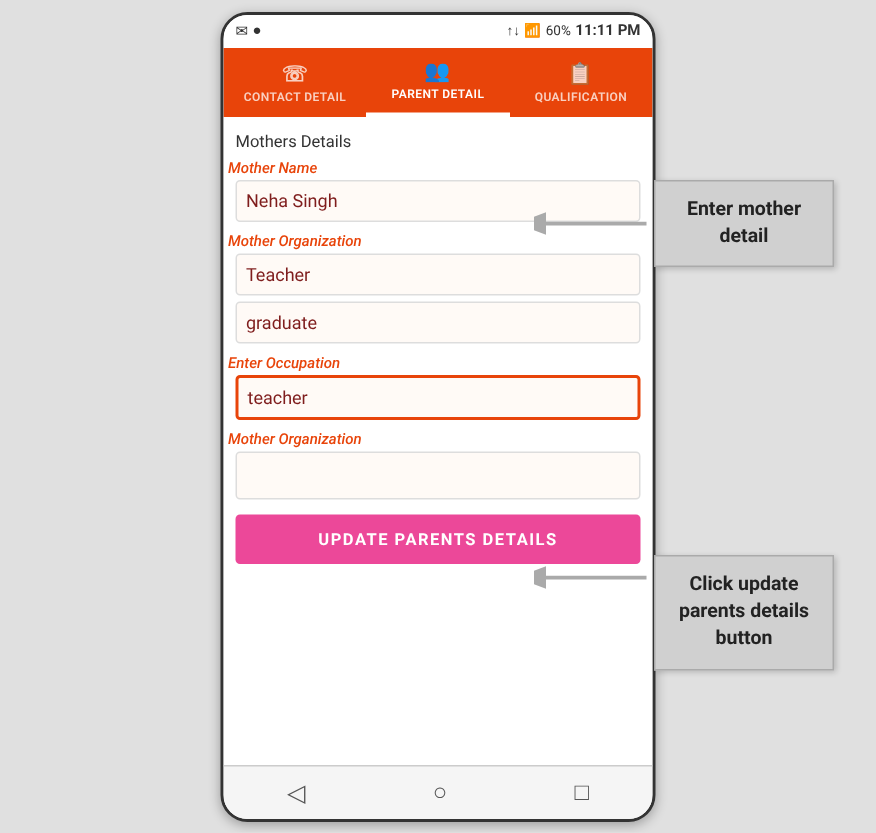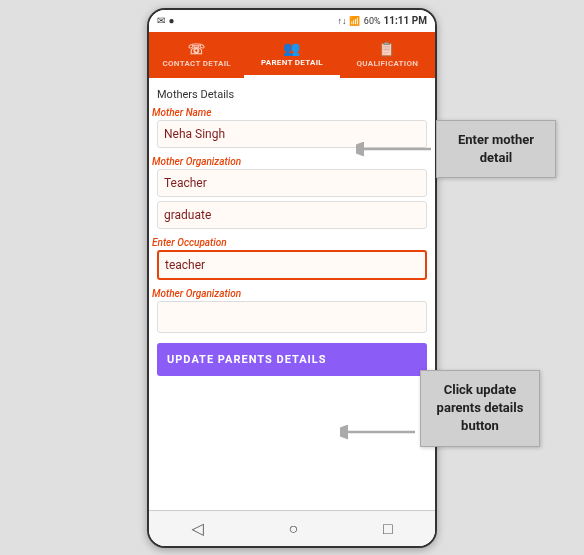--- a/index.html
+++ b/index.html
@@ -106,32 +106,33 @@
     .field-input.active-border {
       border: 2px solid #e8440a;
     }
 
     .field-input-empty {
       height: 32px;
     }
 
     
     .update-btn {
-      background: #8b5cf6;
+      background: #ec4899;
       color: #fff;
       border: none;
       width: calc(100% - 16px);
       margin: 10px 8px;
       padding: 10px;
       font-size: 11px;
       font-weight: bold;
       letter-spacing: 1px;
       text-transform: uppercase;
       border-radius: 3px;
       cursor: pointer;
+      text-align: center;
     }
 
     
     .bottom-nav {
       background: #f5f5f5;
       height: 36px;
       display: flex;
       align-items: center;
       justify-content: space-around;
       border-top: 1px solid #ccc;
@@ -229,21 +230,21 @@
         <polygon points="0 0, 8 3, 0 6" fill="#aaa"></polygon>
       </marker>
     </defs>
     <line x1="75" y1="15" x2="8" y2="15" stroke="#aaa" stroke-width="2.5" marker-end="url(#arrowhead1)"></line>
   </svg>
   <div class="callout">
     <span>Enter mother detail</span>
   </div>
 </div>
 
-<div style="position:absolute; right: 44px; top: 370px; display:flex; align-items:flex-end;">
+<div style="position:absolute; right: 28px; top: 370px; display:flex; align-items:flex-start;">
   <svg width="80" height="30">
     <defs>
       <marker id="arrowhead2" markerWidth="8" markerHeight="6" refX="0" refY="3" orient="auto">
         <polygon points="0 0, 8 3, 0 6" fill="#aaa"></polygon>
       </marker>
     </defs>
     <line x1="75" y1="15" x2="8" y2="15" stroke="#aaa" stroke-width="2.5" marker-end="url(#arrowhead2)"></line>
   </svg>
   <div class="callout">
     <span>Click update parents details button</span>

